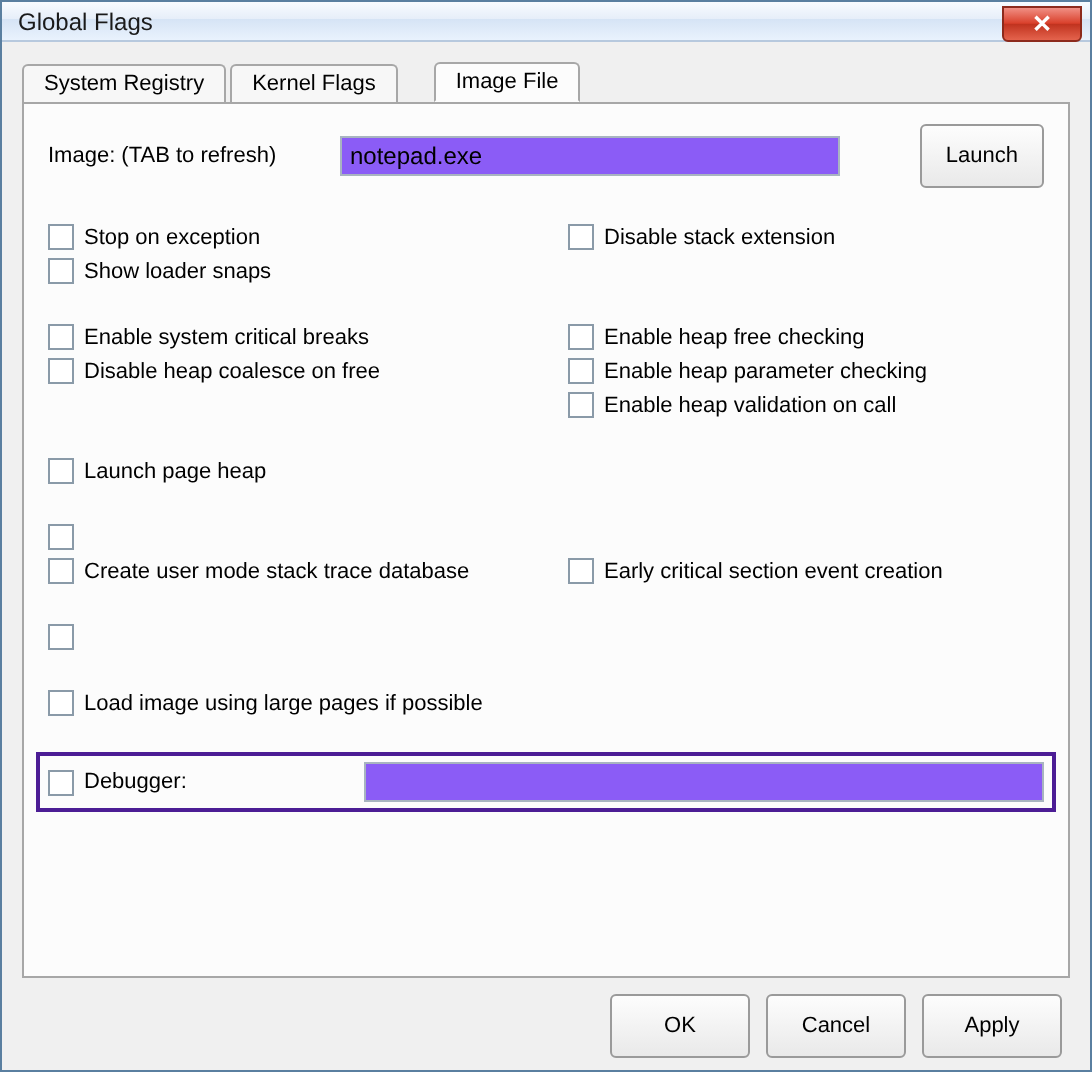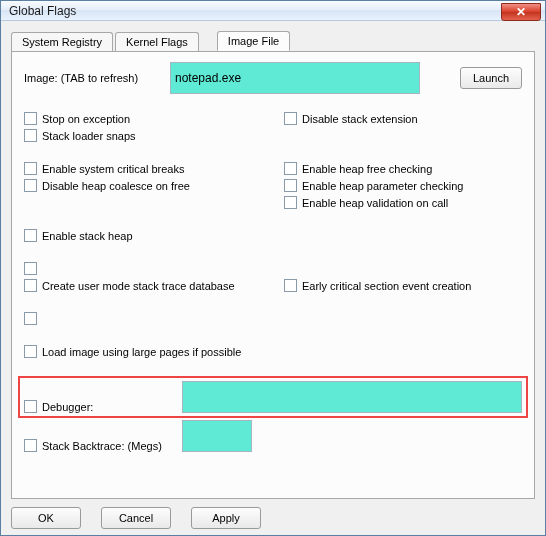--- a/index.html
+++ b/index.html
@@ -70,63 +70,63 @@
     border: 1px solid #a7a7a7;
     background: #fcfcfc;
     flex: 1;
     padding: 10px 12px 6px 12px;
     position: relative;
   }
   .row { display: flex; align-items: center; margin-bottom: 16px; }
   .lbl { margin-right: 6px; }
   .textbox {
     border: 1px solid #a8b4c0;
-    background: #5eead4;
-    height: 32px;
+    background: #8b5cf6;
+    height: 20px;
     padding: 2px 4px;
     font-family: inherit; font-size: 12px;
   }
   .btn {
-    height: 22px;
+    height: 32px;
     border: 1px solid #9a9a9a;
     background: linear-gradient(to bottom,#fdfdfd,#e9e9e9);
     border-radius: 3px;
     padding: 0 12px;
     font-family: inherit; font-size: 11px;
     cursor: pointer;
     min-width: 70px;
   }
   .chk-row {
-    display: flex; align-items: flex-end;
+    display: flex; align-items: center;
     margin: 2px 0;
   }
   .chk {
     width: 13px; height: 13px;
     border: 1px solid #8a9aa8;
     background: #fff;
     margin-right: 5px;
     display: inline-flex; align-items: center; justify-content: center;
     font-size: 10px; line-height: 1; color: #222;
     cursor: pointer;
   }
   .chk.checked::before { content: "✓"; font-weight: bold; }
   .twocol {
     display: grid;
     grid-template-columns: 260px 1fr;
     column-gap: 0;
   }
   .spacer-md { height: 16px; }
   .highlight-box {
-    border: 2px solid #ef4444;
+    border: 2px solid #4c1d95;
     padding: 1px 4px;
     margin: 18px -6px 2px -6px;
   }
   .dlg-buttons {
-    display: flex; 
-    gap: 20px;
+    display: flex; justify-content: flex-end;
+    gap: 8px;
     padding: 8px 4px 0 0;
   }
   .field-input { flex:1; }
 </style>
 </head>
 <body>
 
 <div class="window">
   <div class="titlebar">
     <span class="title">Global Flags</span>
@@ -153,21 +153,21 @@
         <div class="chk-row">
             <span class="chk"></span>
             <span>Stop on exception</span>
           </div>
         <div class="chk-row">
             <span class="chk"></span>
             <span>Disable stack extension</span>
           </div>
         <div class="chk-row">
             <span class="chk"></span>
-            <span>Stack loader snaps</span>
+            <span>Show loader snaps</span>
           </div>
         <div></div>
       </div>
 
       <div class="spacer-md"></div>
 
       <div class="twocol">
         <div class="chk-row">
             <span class="chk"></span>
             <span>Enable system critical breaks</span>
@@ -192,21 +192,21 @@
         <div></div>
       </div>
 
       <div class="spacer-md"></div>
 
       <div class="twocol">
         <div></div>
         <div></div>
         <div class="chk-row">
             <span class="chk"></span>
-            <span>Enable stack heap</span>
+            <span>Launch page heap</span>
           </div>
       </div>
 
       <div class="spacer-md"></div>
 
       <div class="twocol">
         <div class="chk-row">
             <span class="chk"></span>
           </div>
         <div></div>
@@ -236,25 +236,20 @@
         </div>
 
       <div class="highlight-box">
         <div class="chk-row">
           <span class="chk"></span>
           <span style="width:140px">Debugger:</span>
           <input class="textbox field-input" style="flex: 1 1 0%;">
         </div>
       </div>
 
-      <div class="chk-row">
-        <span class="chk"></span>
-        <span style="width:140px">Stack Backtrace: (Megs)</span>
-        <input class="textbox" style="width: 70px;">
-      </div>
 
     </div>
     <div class="dlg-buttons">
       <button class="btn">OK</button>
       <button class="btn">Cancel</button>
       <button class="btn">Apply</button>
     </div>
   </div>
 </div>
 

